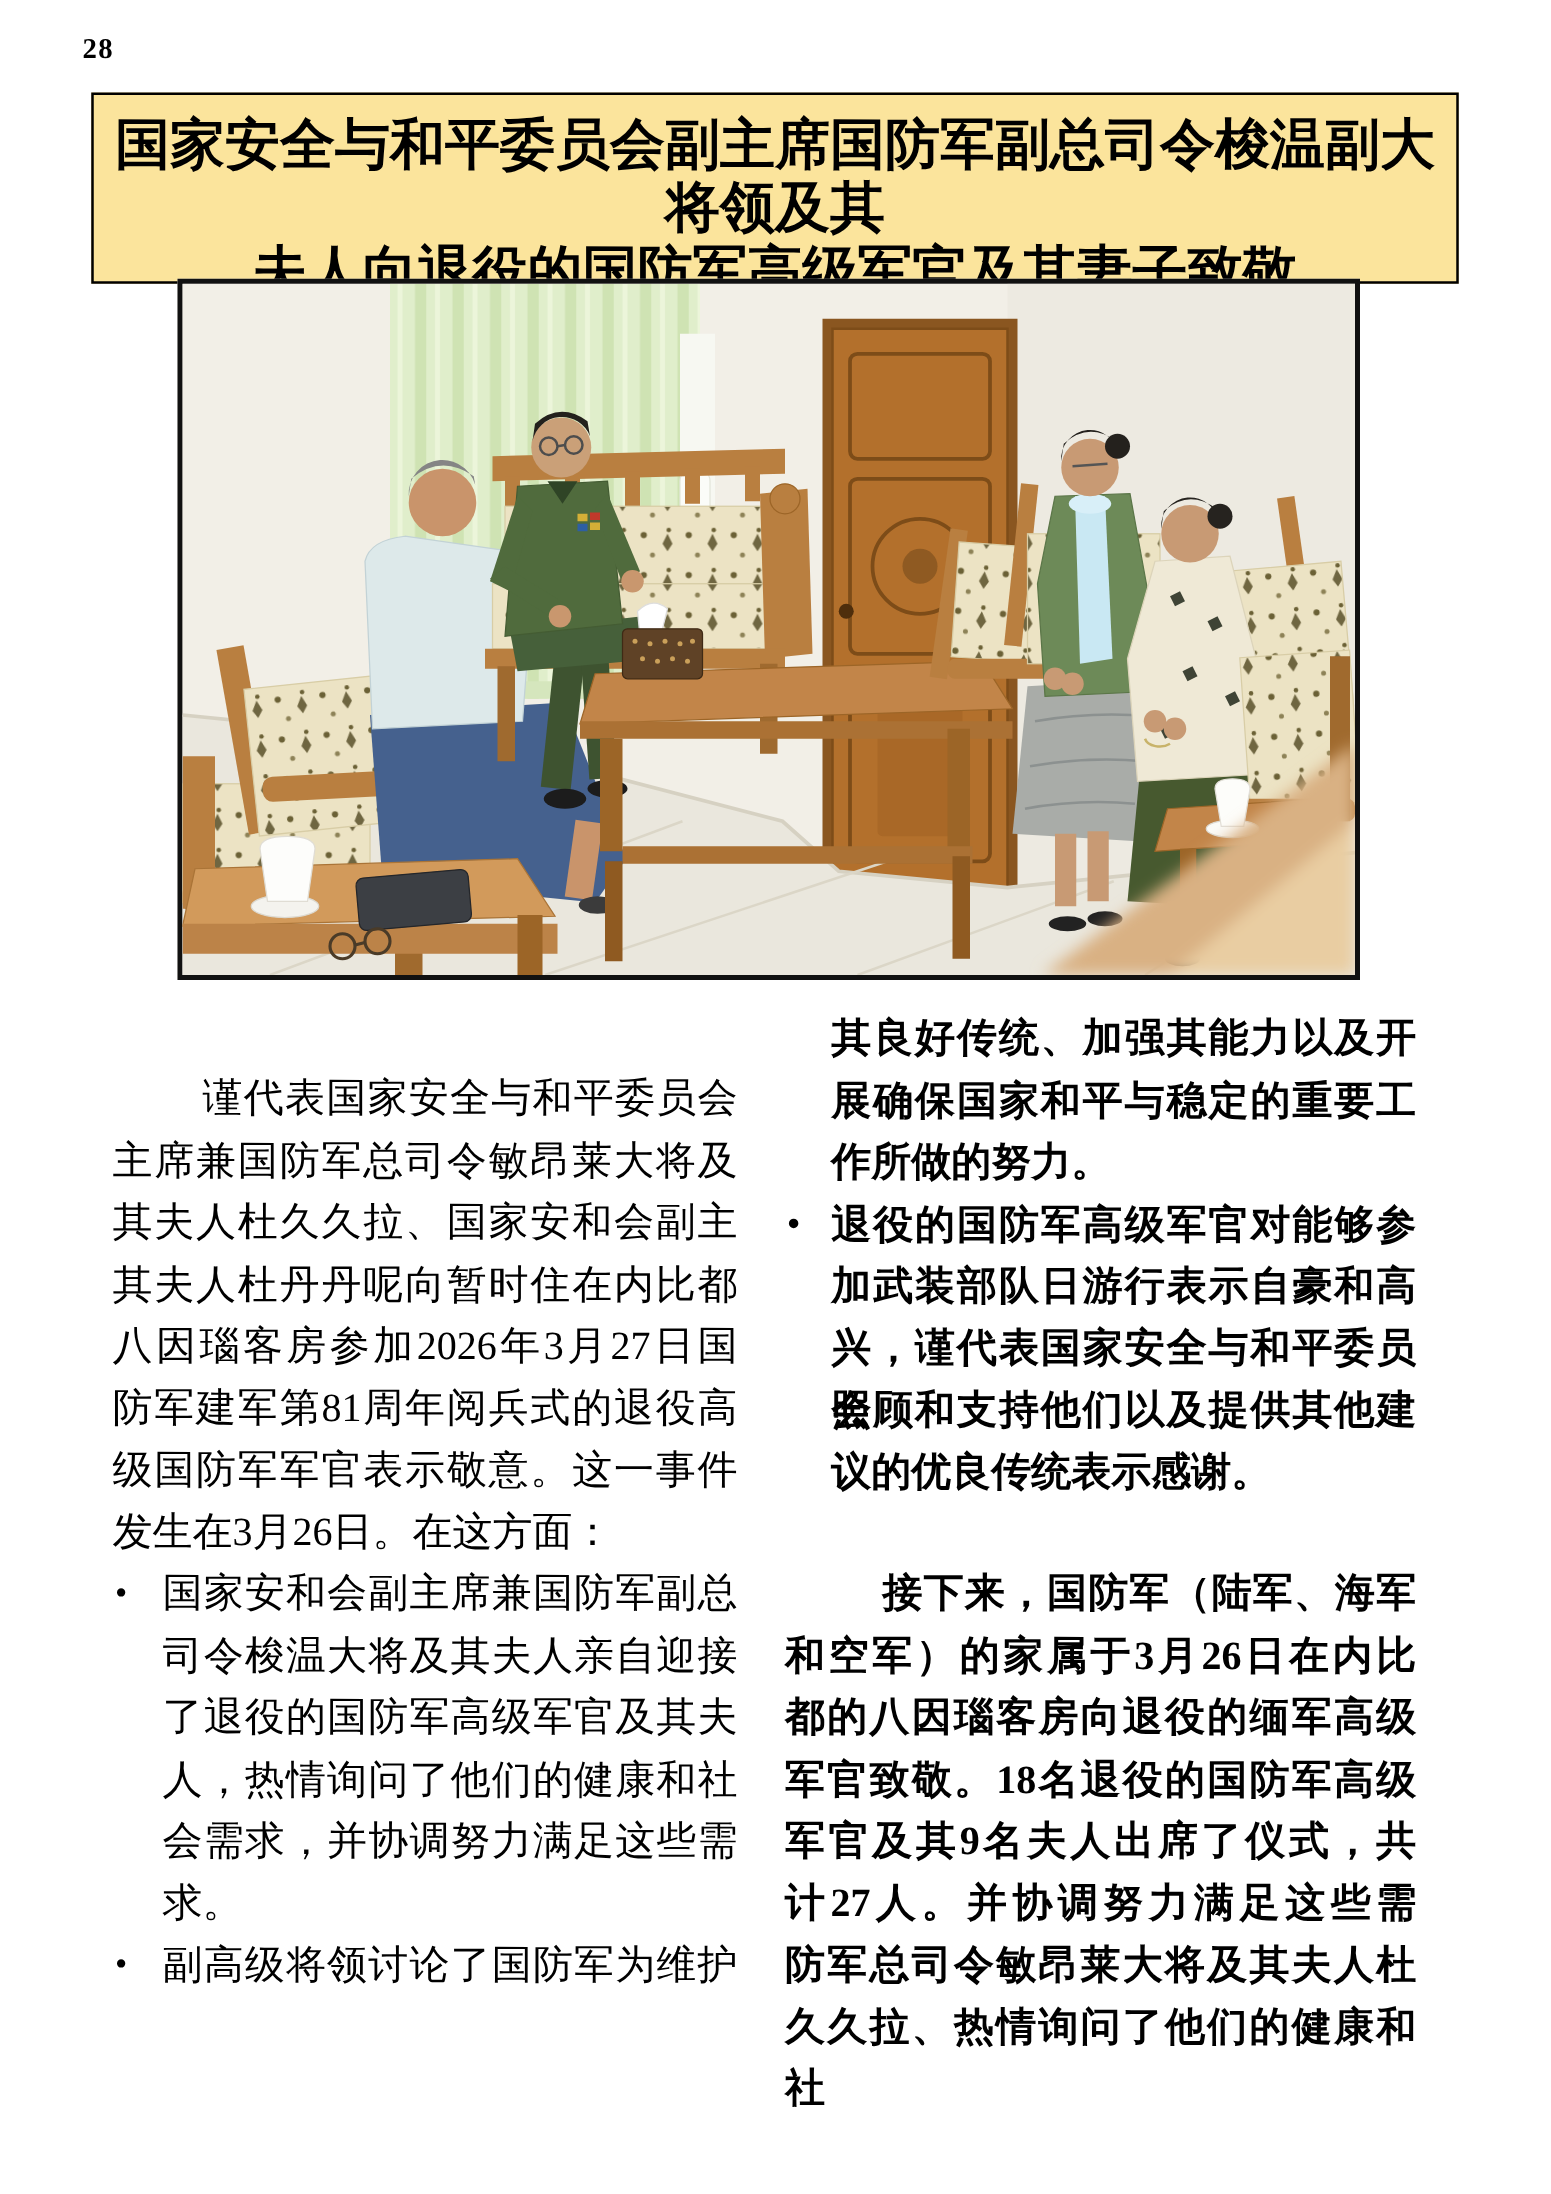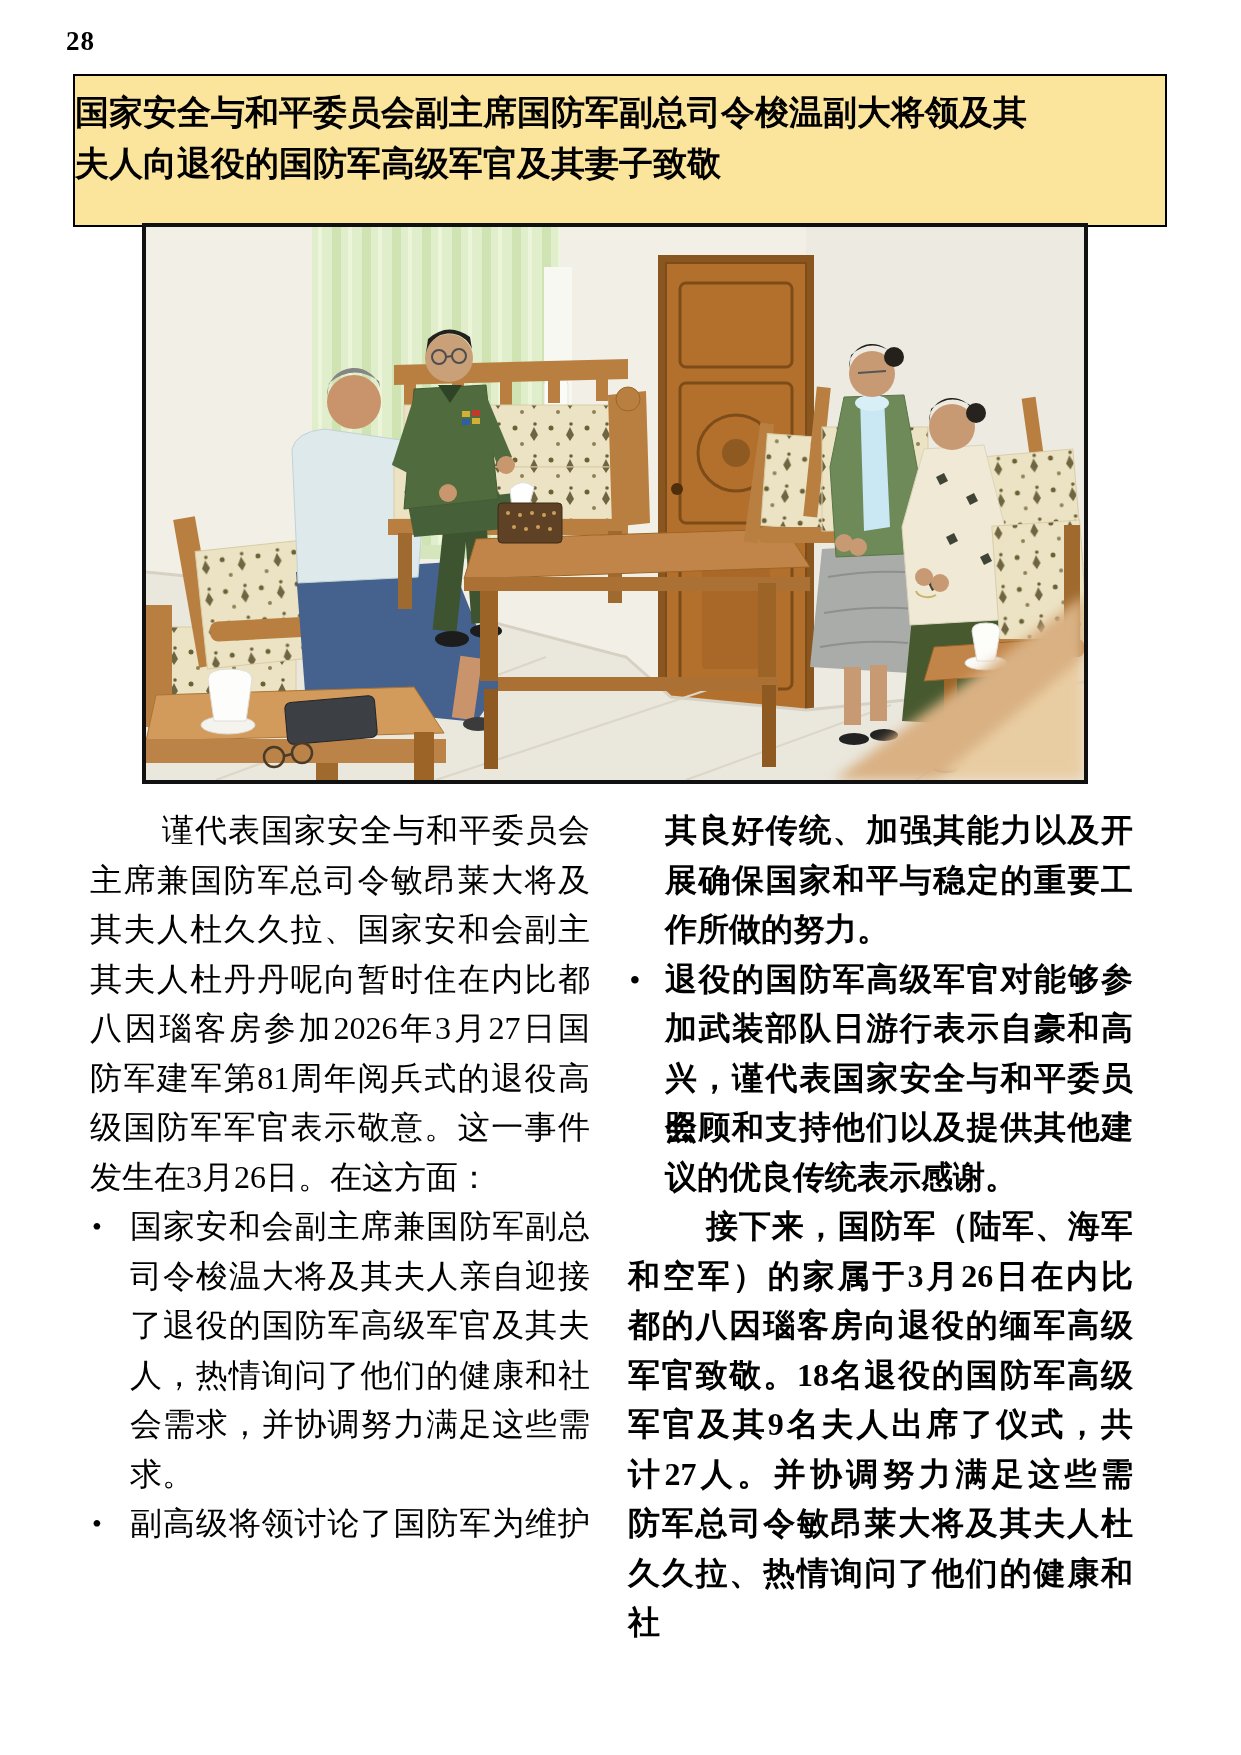--- a/index.html
+++ b/index.html
@@ -3,39 +3,39 @@
 <meta charset="utf-8">
 <style>
   html,body{margin:0;padding:0;}
   body{
     width:1241px;height:1755px;position:relative;background:#ffffff;
     font-family:"Liberation Serif","DejaVu Serif",serif;color:#000;
     overflow:hidden;
   }
   .page-number{
     position:absolute;left:66px;top:26px;
-    font-size:27px;font-weight:bold;letter-spacing:1px;
+    font-size:23px;font-weight:bold;letter-spacing:1px;
   }
   .title-box{
     position:absolute;left:73px;top:74px;width:1090px;height:135px;
     background:#fbe49c;border:2px solid #000;
-    text-align:left;font-weight:bold;font-size:34px;line-height:51px;
-    padding-top:14px;box-sizing:content-box;font-family:Liberation Mono, monospace;
+    text-align:center;font-weight:bold;font-size:44px;line-height:51px;
+    padding-top:14px;box-sizing:content-box;
   }
   .photo-frame{
     position:absolute;left:142px;top:223px;width:938px;height:553px;
     border:4px solid #111;background:#f2efe7;
   }
   .photo-frame svg{display:block;}
   .col{position:absolute;top:806px;font-size:32px;}
   #col-left{left:90px;width:500px;}
   #col-right{left:628px;width:505px;font-weight:bold;}
   .ln{height:49.5px;line-height:49.5px;white-space:nowrap;position:relative;}
   .ln.j{text-align:justify;text-align-last:justify;white-space:normal;}
-  .ln.para{text-indent:72px;}
+  .ln.para{text-indent:72px;margin-top:48px;}
   .ln.cont{padding-left:40px;}
   .ln.bullet{padding-left:40px;}
   #col-right .ln.cont,#col-right .ln.bullet{padding-left:37px;}
   #col-right .ln.para{text-indent:78px;}
   .bdot{
     position:absolute;left:2px;top:0;width:30px;
     font-size:28px;text-align:left;text-indent:0;
   }
 </style>
 </head>

